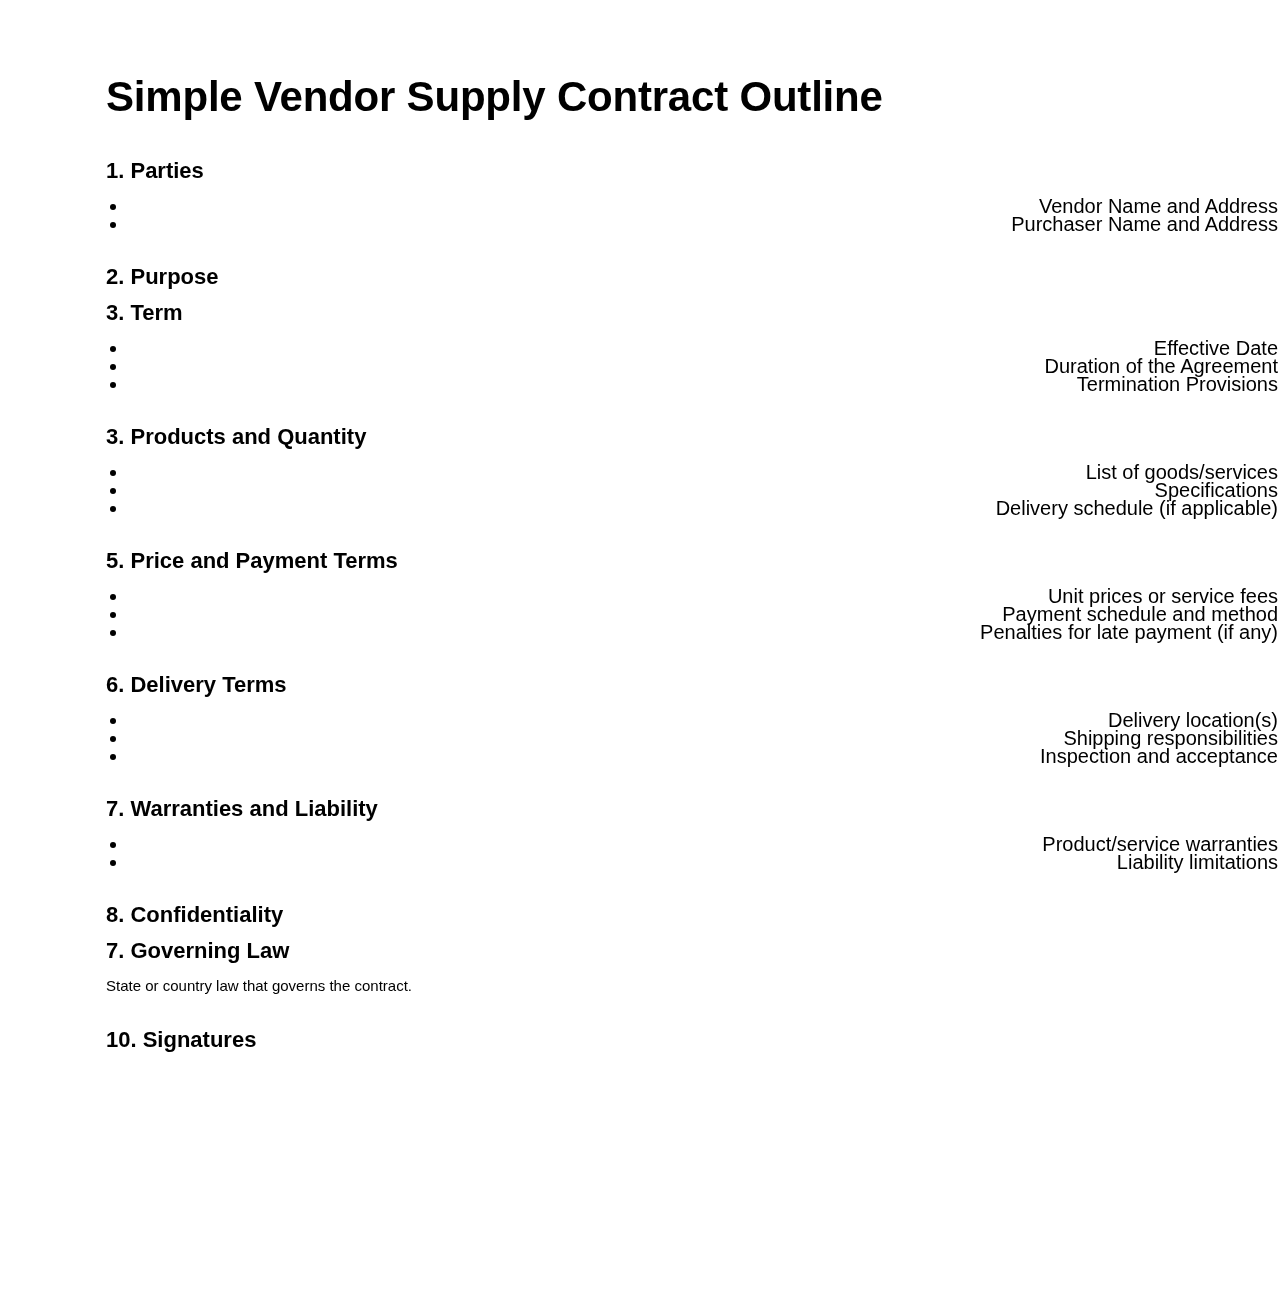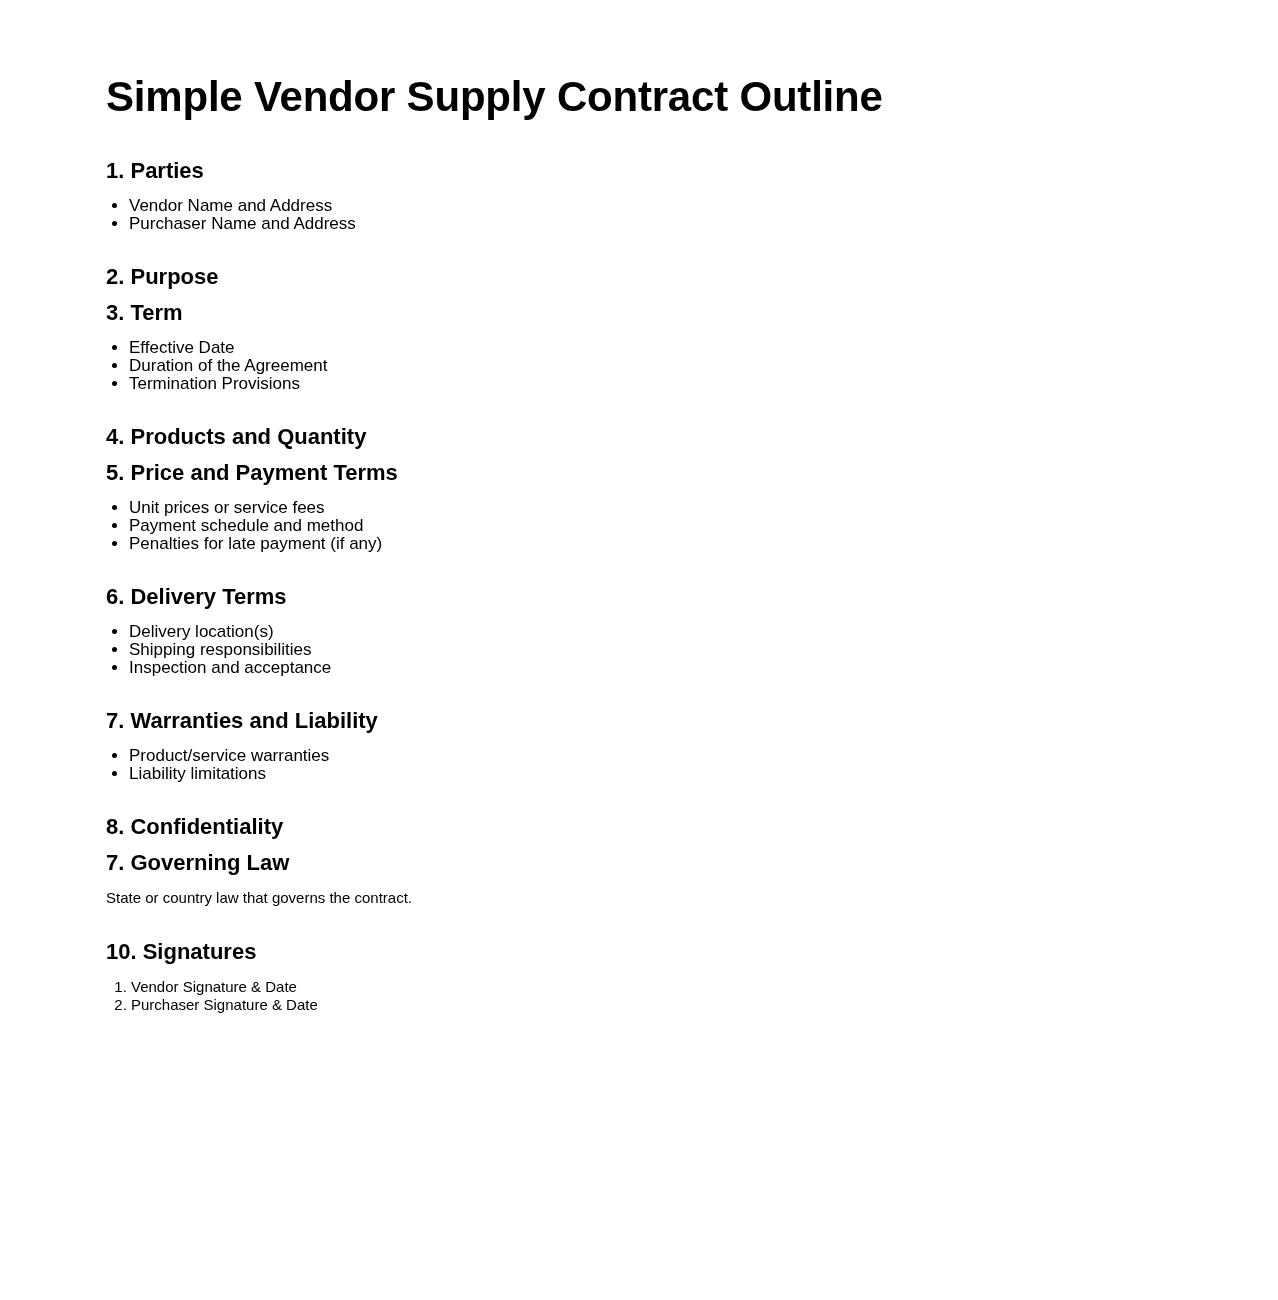--- a/index.html
+++ b/index.html
@@ -36,25 +36,26 @@
     font-weight: bold;
     line-height: 19px;
     margin: 0 0 17px 0;
   }
   .section-body {
     font-size: 15px;
     line-height: 18px;
     margin: 0 0 35px 0;
   }
   ul.section-list {
-    font-size: 17px;
+    font-size: 20px;
     line-height: 18px;
     margin: 0 0 34px 0;
     padding-left: 23px;
     list-style-type: disc;
+    text-align: right;
   }
   ol.section-list {
     font-size: 15px;
     line-height: 18px;
     margin: 0 0 34px 0;
     padding-left: 25px;
     list-style-type: decimal;
   }
   .section-list li {
     margin: 0;
@@ -87,21 +88,26 @@
       </div>
       <div class="section section-block">
         <h3 class="section-heading">3. Term</h3>
         <ul class="section-list">
           <li>Effective Date</li>
           <li>Duration of the Agreement</li>
           <li>Termination Provisions</li>
         </ul>
       </div>
       <div class="section section-block">
-        <h3 class="section-heading">4. Products and Quantity</h3>
+        <h3 class="section-heading">3. Products and Quantity</h3>
+        <ul class="section-list">
+          <li>List of goods/services</li>
+          <li>Specifications</li>
+          <li>Delivery schedule (if applicable)</li>
+        </ul>
       </div>
       <div class="section section-block">
         <h3 class="section-heading">5. Price and Payment Terms</h3>
         <ul class="section-list">
           <li>Unit prices or service fees</li>
           <li>Payment schedule and method</li>
           <li>Penalties for late payment (if any)</li>
         </ul>
       </div>
       <div class="section section-block">
@@ -121,20 +127,16 @@
       </div>
       <div class="section section-block">
         <h3 class="section-heading">8. Confidentiality</h3>
       </div>
       <div class="section section-block">
         <h3 class="section-heading">7. Governing Law</h3>
         <p class="section-body">State or country law that governs the contract.</p>
       </div>
       <div class="section section-block">
         <h3 class="section-heading">10. Signatures</h3>
-        <ol class="section-list">
-          <li>Vendor Signature &amp; Date</li>
-          <li>Purchaser Signature &amp; Date</li>
-        </ol>
       </div>
     </div>
 
 </div>
 
 </body></html>

